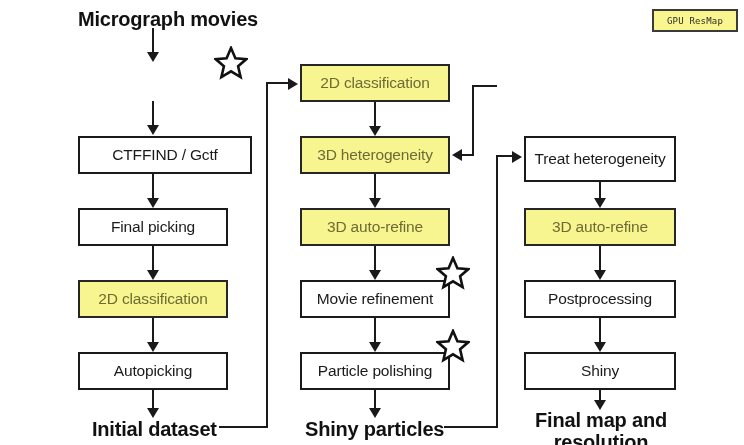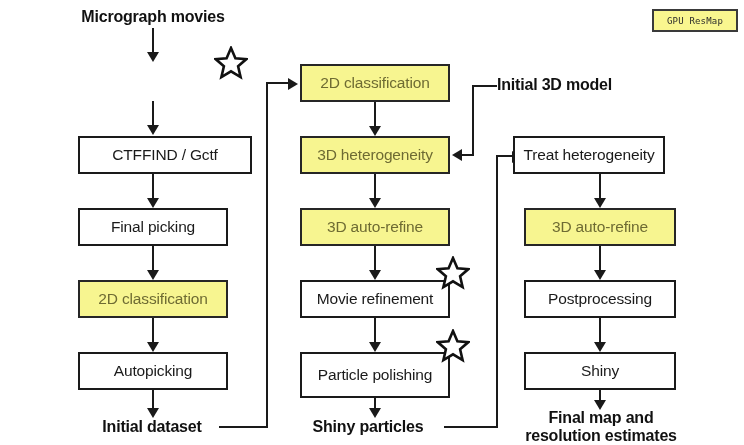--- a/index.html
+++ b/index.html
@@ -36,21 +36,21 @@
     z-index: 4;
   }
   .box.gpu {
     background: #f7f590;
     border-color: #262626;
     color: #6e6b33;
   }
   
   .term {
     position: absolute;
-    font-size: 16px;
+    font-size: 20px;
     font-weight: bold;
     color: #111111;
     letter-spacing: -0.2px;
     line-height: 1.12;
     white-space: nowrap;
     text-align: center;
     z-index: 5;
   }
   .term.two-line { white-space: normal; }
   
@@ -192,46 +192,45 @@
   </div>
   <div class="star" style="left:436px; top:256px;">
     <svg viewBox="0 0 34 34" xmlns="http://www.w3.org/2000/svg">
       <polygon points="17,2 21.4,12.2 32.4,13.1 24.1,20.3 26.6,31.1 17,25.3 7.4,31.1 9.9,20.3 1.6,13.1 12.6,12.2" fill="#ffffff" stroke="#111111" stroke-width="2.6" stroke-linejoin="miter"></polygon>
     </svg>
   </div>
 
   <div class="vline" style="left:374px; top:318px; height:26px;"></div>
   <div class="arrow-down" style="left:369px; top:342px;"></div>
 
-  <div class="box" style="left:300px; top:352px; width:150px; height:46px;">
+  <div class="box" style="left:300px; top:352px; width:150px; height:38px;">
     <span>Particle polishing</span>
   </div>
   <div class="star" style="left:436px; top:329px;">
     <svg viewBox="0 0 34 34" xmlns="http://www.w3.org/2000/svg">
       <polygon points="17,2 21.4,12.2 32.4,13.1 24.1,20.3 26.6,31.1 17,25.3 7.4,31.1 9.9,20.3 1.6,13.1 12.6,12.2" fill="#ffffff" stroke="#111111" stroke-width="2.6" stroke-linejoin="miter"></polygon>
     </svg>
   </div>
 
   <div class="vline" style="left:374px; top:390px; height:22px;"></div>
   <div class="arrow-down" style="left:369px; top:408px;"></div>
 
   <div class="term" style="left:305px; top:418px; width:126px;">Shiny particles</div>
 
   <div class="hline" style="left:444px; top:426px; width:54px;"></div>
   <div class="vline" style="left:496px; top:155px; height:273px;"></div>
   <div class="hline" style="left:496px; top:155px; width:18px;"></div>
   <div class="arrow-right" style="left:512px; top:151px;"></div>
 
-  <div class="term" style="left:497px; top:76px; width:136px; text-align:left;">Initial 3D model</div>
   <div class="hline" style="left:473px; top:85px; width:24px;"></div>
   <div class="vline" style="left:472px; top:85px; height:70px;"></div>
   <div class="hline" style="left:462px; top:154px; width:12px;"></div>
   <div class="arrow-left" style="left:452px; top:149px;"></div>
 
-  <div class="box" style="left:513px; top:136px; width:152px; height:38px;">
+  <div class="box" style="left:524px; top:136px; width:152px; height:46px;">
     <span>Treat heterogeneity</span>
   </div>
 
   <div class="vline" style="left:599px; top:174px; height:26px;"></div>
   <div class="arrow-down" style="left:594px; top:198px;"></div>
 
   <div class="box gpu" style="left:524px; top:208px; width:152px; height:38px;">
     <span>3D auto-refine</span>
   </div>
 

